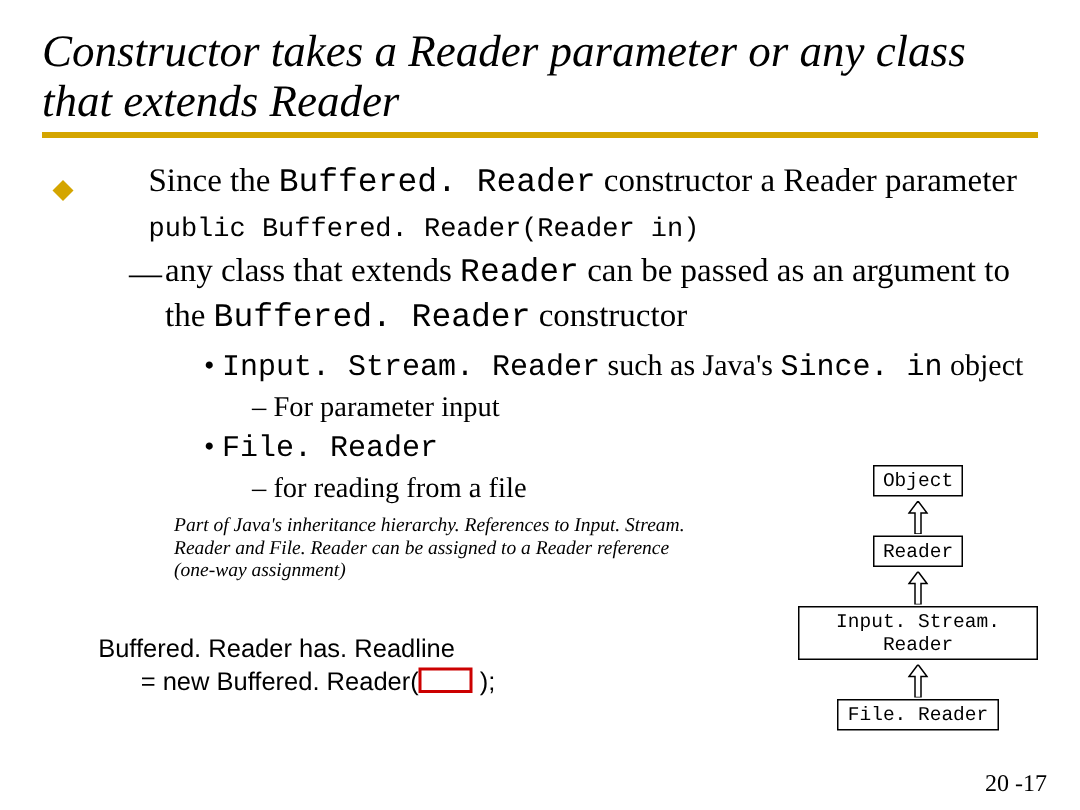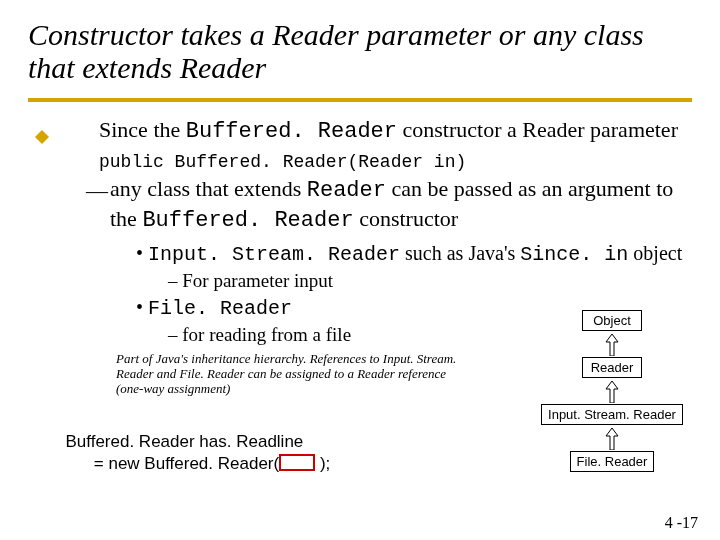--- a/index.html
+++ b/index.html
@@ -11,21 +11,21 @@
     color: #000;
     padding: 18px 28px 10px 28px;
     position: relative;
   }
   .title {
     font-size: 30px;
     line-height: 1.1;
     font-style: italic;
     font-weight: normal;
     border-bottom: 4px solid #d4a500;
-    padding-bottom: 14px;
+    padding-bottom: 4px;
     margin-bottom: 14px;
   }
   .bullet-row {
     display: flex;
     align-items: flex-start;
     font-size: 22px;
     line-height: 1.25;
     margin-left: 6px;
     gap: 41px;
   }
@@ -94,21 +94,21 @@
     right: 22px;
     bottom: 8px;
     font-size: 16px;
   }
   
   .hier {
     position: absolute;
     right: 28px;
     top: 310px;
     width: 160px;
-    font-family: Liberation Sans, sans-serif;
+    font-family: Liberation Mono, monospace;
     font-size: 13px;
     text-align: center;
   }
   .hier .hbox {
     border: 1px solid #000;
     padding: 2px 6px;
     display: inline-block;
     min-width: 60px;
   }
   .hier .arrow-up {
@@ -174,13 +174,13 @@
   </div>
   <div class="hbox">Input. Stream. Reader</div>
   <div class="arrow-up">
     <svg width="14" height="22">
         <polygon points="7,0 13,8 9,8 9,22 5,22 5,8 1,8" fill="none" stroke="#000" stroke-width="1"></polygon>
       </svg>
   </div>
   <div class="hbox">File. Reader</div>
 </div>
 
-<div class="page-num">4 -17</div>
+<div class="page-num">20 -17</div>
 
 </body></html>

